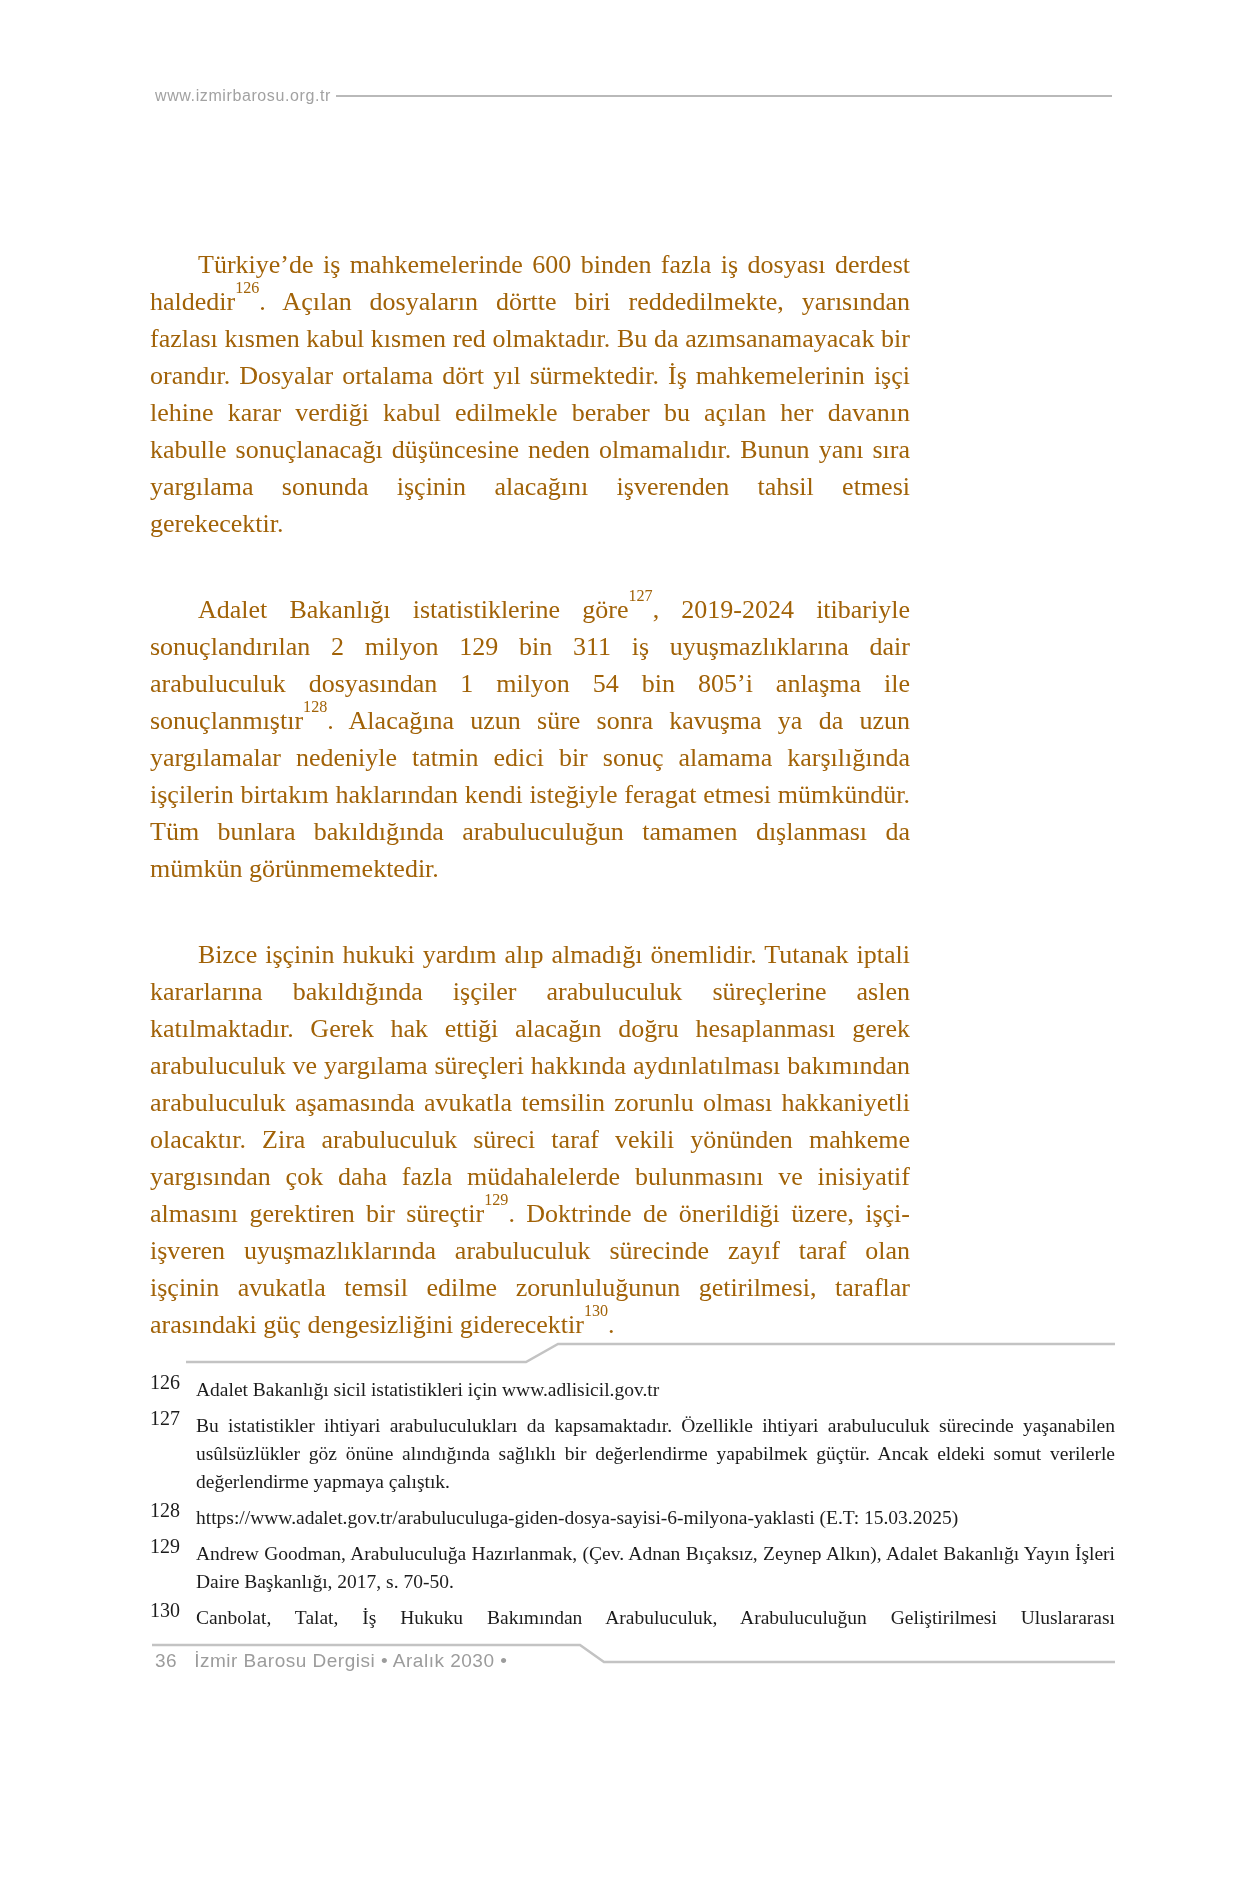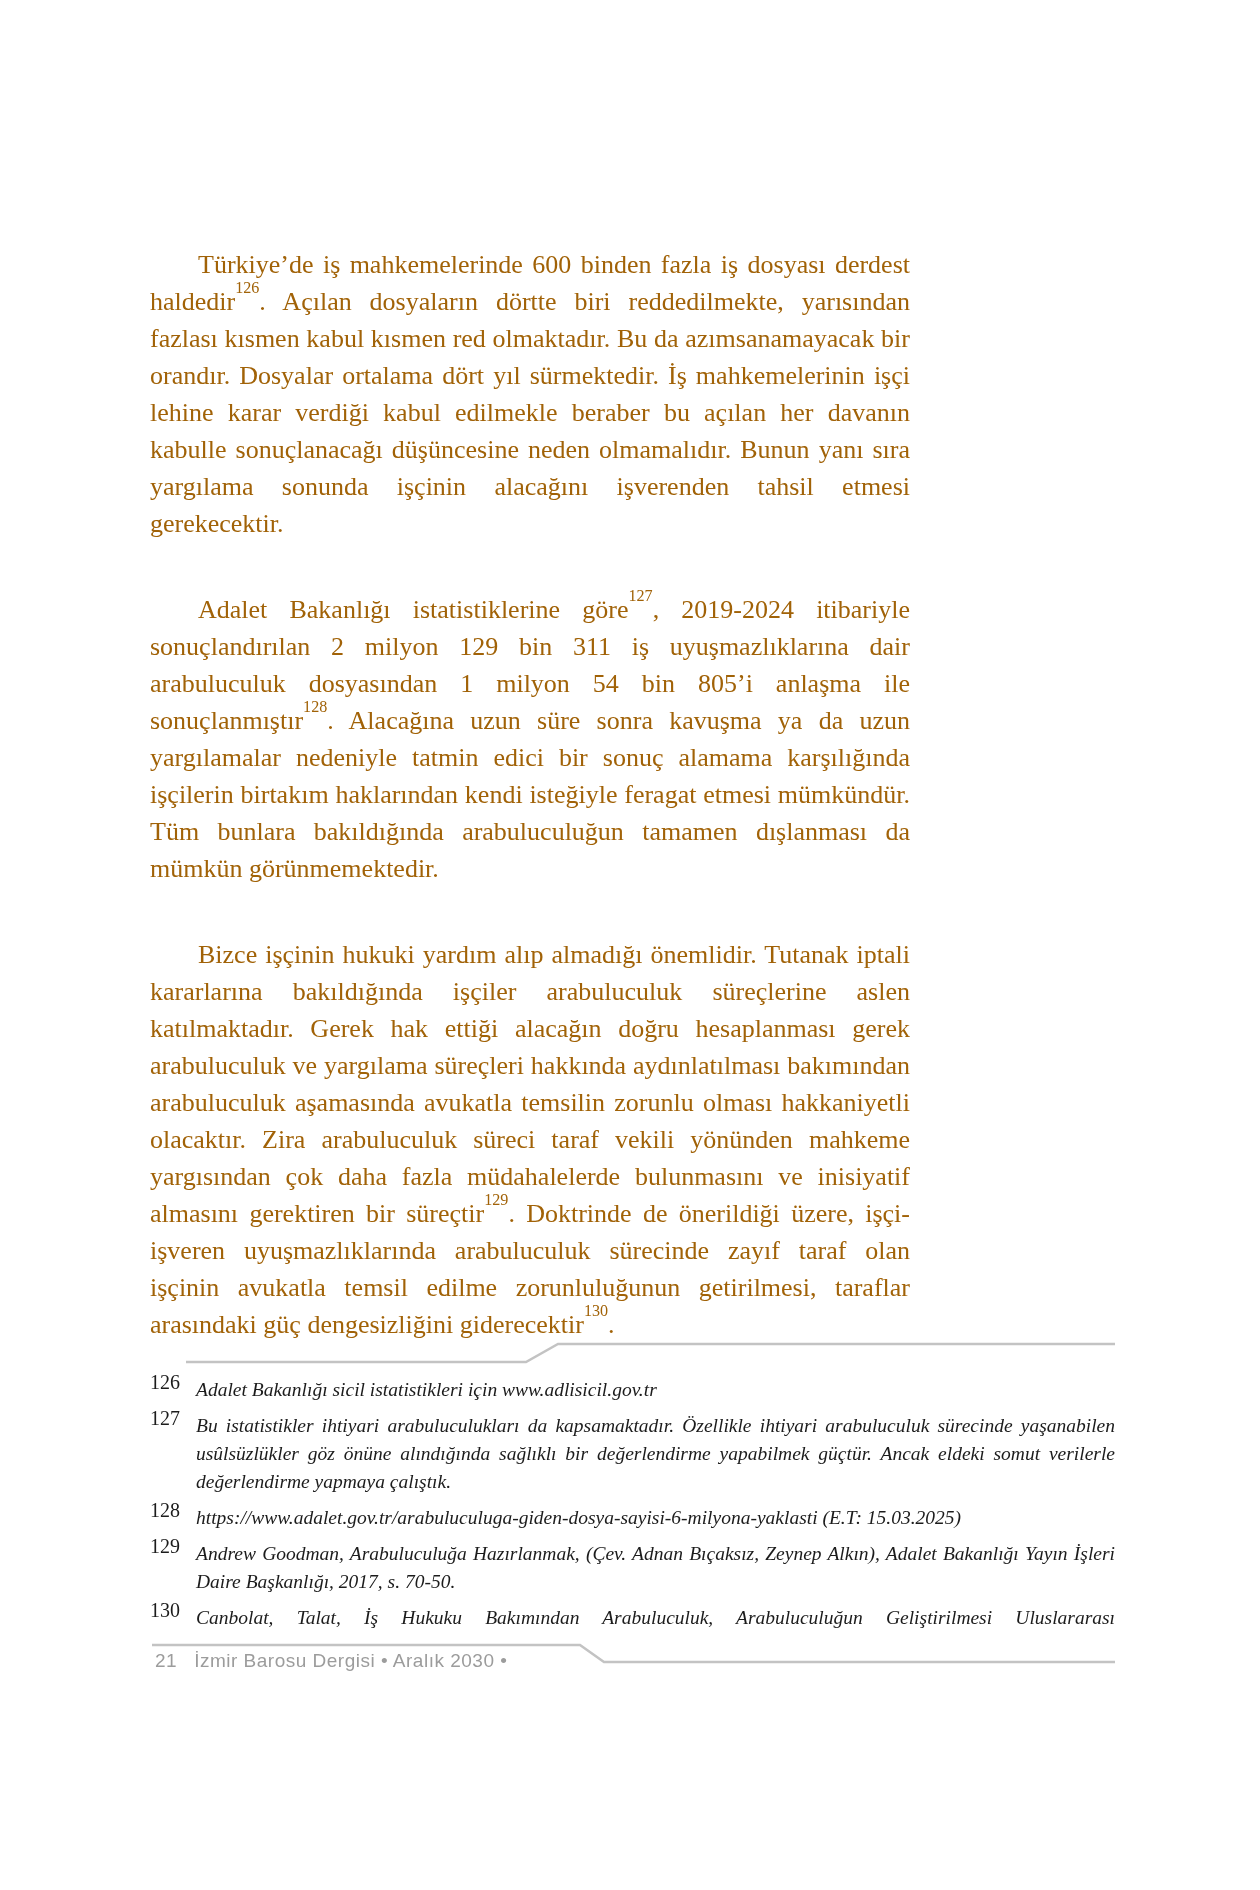--- a/index.html
+++ b/index.html
@@ -55,38 +55,41 @@
   .footnote { display:flex; margin-bottom:8px; }
   .fn-num {
     flex:0 0 46px; width:46px;
     font-size:20px;
     position:relative; top:-5px;
   }
   .fn-text {
     flex:1;
     font-size:19.5px; line-height:28px;
     text-align:justify;
-    font-style:italic;
   }
   .fn-text.justify-last { text-align-last:justify; }
 
   
   .page-footer {
     position:absolute; top:1650px; left:155px;
     display:flex; align-items:baseline; gap:17px;
     font-family:"Liberation Sans", sans-serif;
     font-size:19px; color:#9c9c9c; letter-spacing:0.5px;
     white-space:nowrap;
   }
 </style>
 </head>
 <body>
 
 <div class="page">
 
+  <div class="page-header">
+    <span class="site-url">www.izmirbarosu.org.tr</span>
+    <span class="header-rule"></span>
+  </div>
 
   <div class="article-body">
     <p><span>Türkiye’de iş mahkemelerinde 600 binden fazla iş dosyası derdest haldedir</span><sup class="fnref">126</sup><span>. Açılan dosyaların dörtte biri reddedilmekte, yarısından fazlası kısmen kabul kısmen red olmaktadır. Bu da azımsanamayacak bir orandır. Dosyalar ortalama dört yıl sürmektedir. İş mahkemelerinin işçi lehine karar verdiği kabul edilmekle beraber bu açılan her davanın kabulle sonuçlanacağı düşüncesine neden olmamalıdır. Bunun yanı sıra yargılama sonunda işçinin alacağını işverenden tahsil etmesi gerekecektir.</span></p>
 
     <p><span>Adalet Bakanlığı istatistiklerine göre</span><sup class="fnref">127</sup><span>, 2019-2024 itibariyle sonuçlandırılan 2 milyon 129 bin 311 iş uyuşmazlıklarına dair arabuluculuk dosyasından 1 milyon 54 bin 805’i anlaşma ile sonuçlanmıştır</span><sup class="fnref">128</sup><span>. Alacağına uzun süre sonra kavuşma ya da uzun yargılamalar nedeniyle tatmin edici bir sonuç alamama karşılığında işçilerin birtakım haklarından kendi isteğiyle feragat etmesi mümkündür. Tüm bunlara bakıldığında arabuluculuğun tamamen dışlanması da mümkün görünmemektedir.</span></p>
 
     <p><span>Bizce işçinin hukuki yardım alıp almadığı önemlidir. Tutanak iptali kararlarına bakıldığında işçiler arabuluculuk süreçlerine aslen katılmaktadır. Gerek hak ettiği alacağın doğru hesaplanması gerek arabuluculuk ve yargılama süreçleri hakkında aydınlatılması bakımından arabuluculuk aşamasında avukatla temsilin zorunlu olması hakkaniyetli olacaktır. Zira arabuluculuk süreci taraf vekili yönünden mahkeme yargısından çok daha fazla müdahalelerde bulunmasını ve inisiyatif almasını gerektiren bir süreçtir</span><sup class="fnref">129</sup><span>. Doktrinde de önerildiği üzere, işçi-işveren uyuşmazlıklarında arabuluculuk sürecinde zayıf taraf olan işçinin avukatla temsil edilme zorunluluğunun getirilmesi, taraflar arasındaki güç dengesizliğini giderecektir</span><sup class="fnref">130</sup><span>.</span></p>
   </div>
 
   <svg class="sep-svg" style="left:150px; top:1336px;" width="965" height="32" viewBox="0 0 965 32">
@@ -114,17 +117,17 @@
       <span class="fn-num">130</span>
       <span class="fn-text justify-last">Canbolat, Talat, İş Hukuku Bakımından Arabuluculuk, Arabuluculuğun Geliştirilmesi Uluslararası</span>
     </div>
   </div>
 
   <svg class="sep-svg" style="left:150px; top:1640px;" width="965" height="28" viewBox="0 0 965 28">
     <polyline points="2,5 430,5 454,22 965,22"></polyline>
   </svg>
 
   <div class="page-footer">
-    <span>21</span>
+    <span>36</span>
     <span>İzmir Barosu Dergisi • Aralık 2030 •</span>
   </div>
 
 </div>
 
 </body></html>

